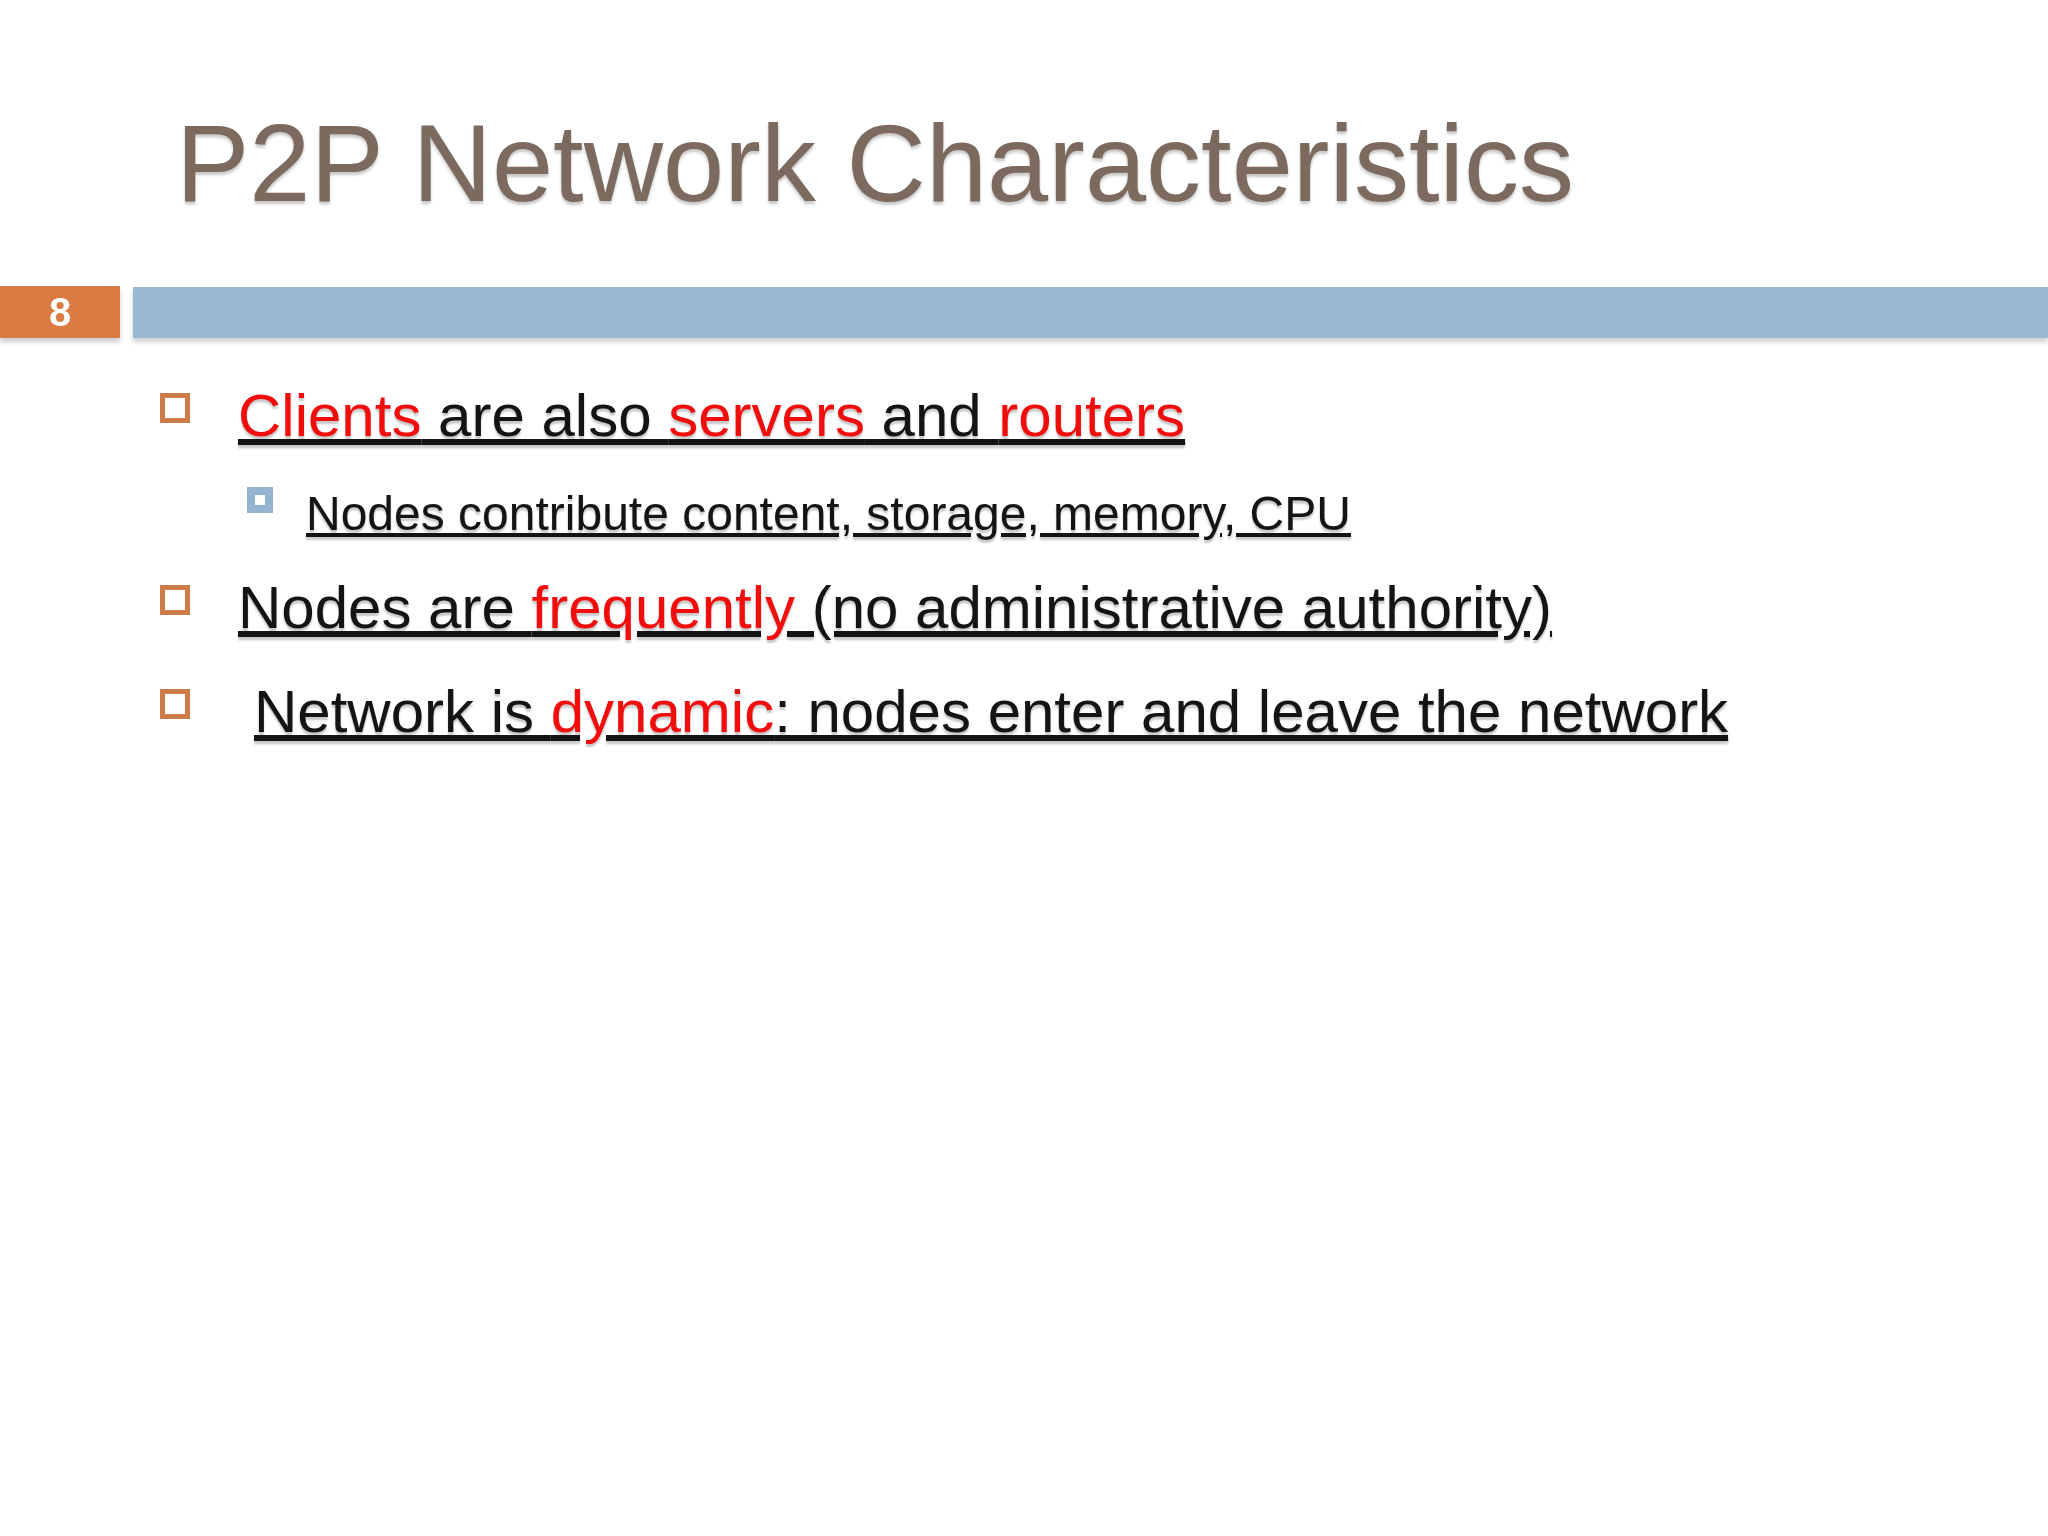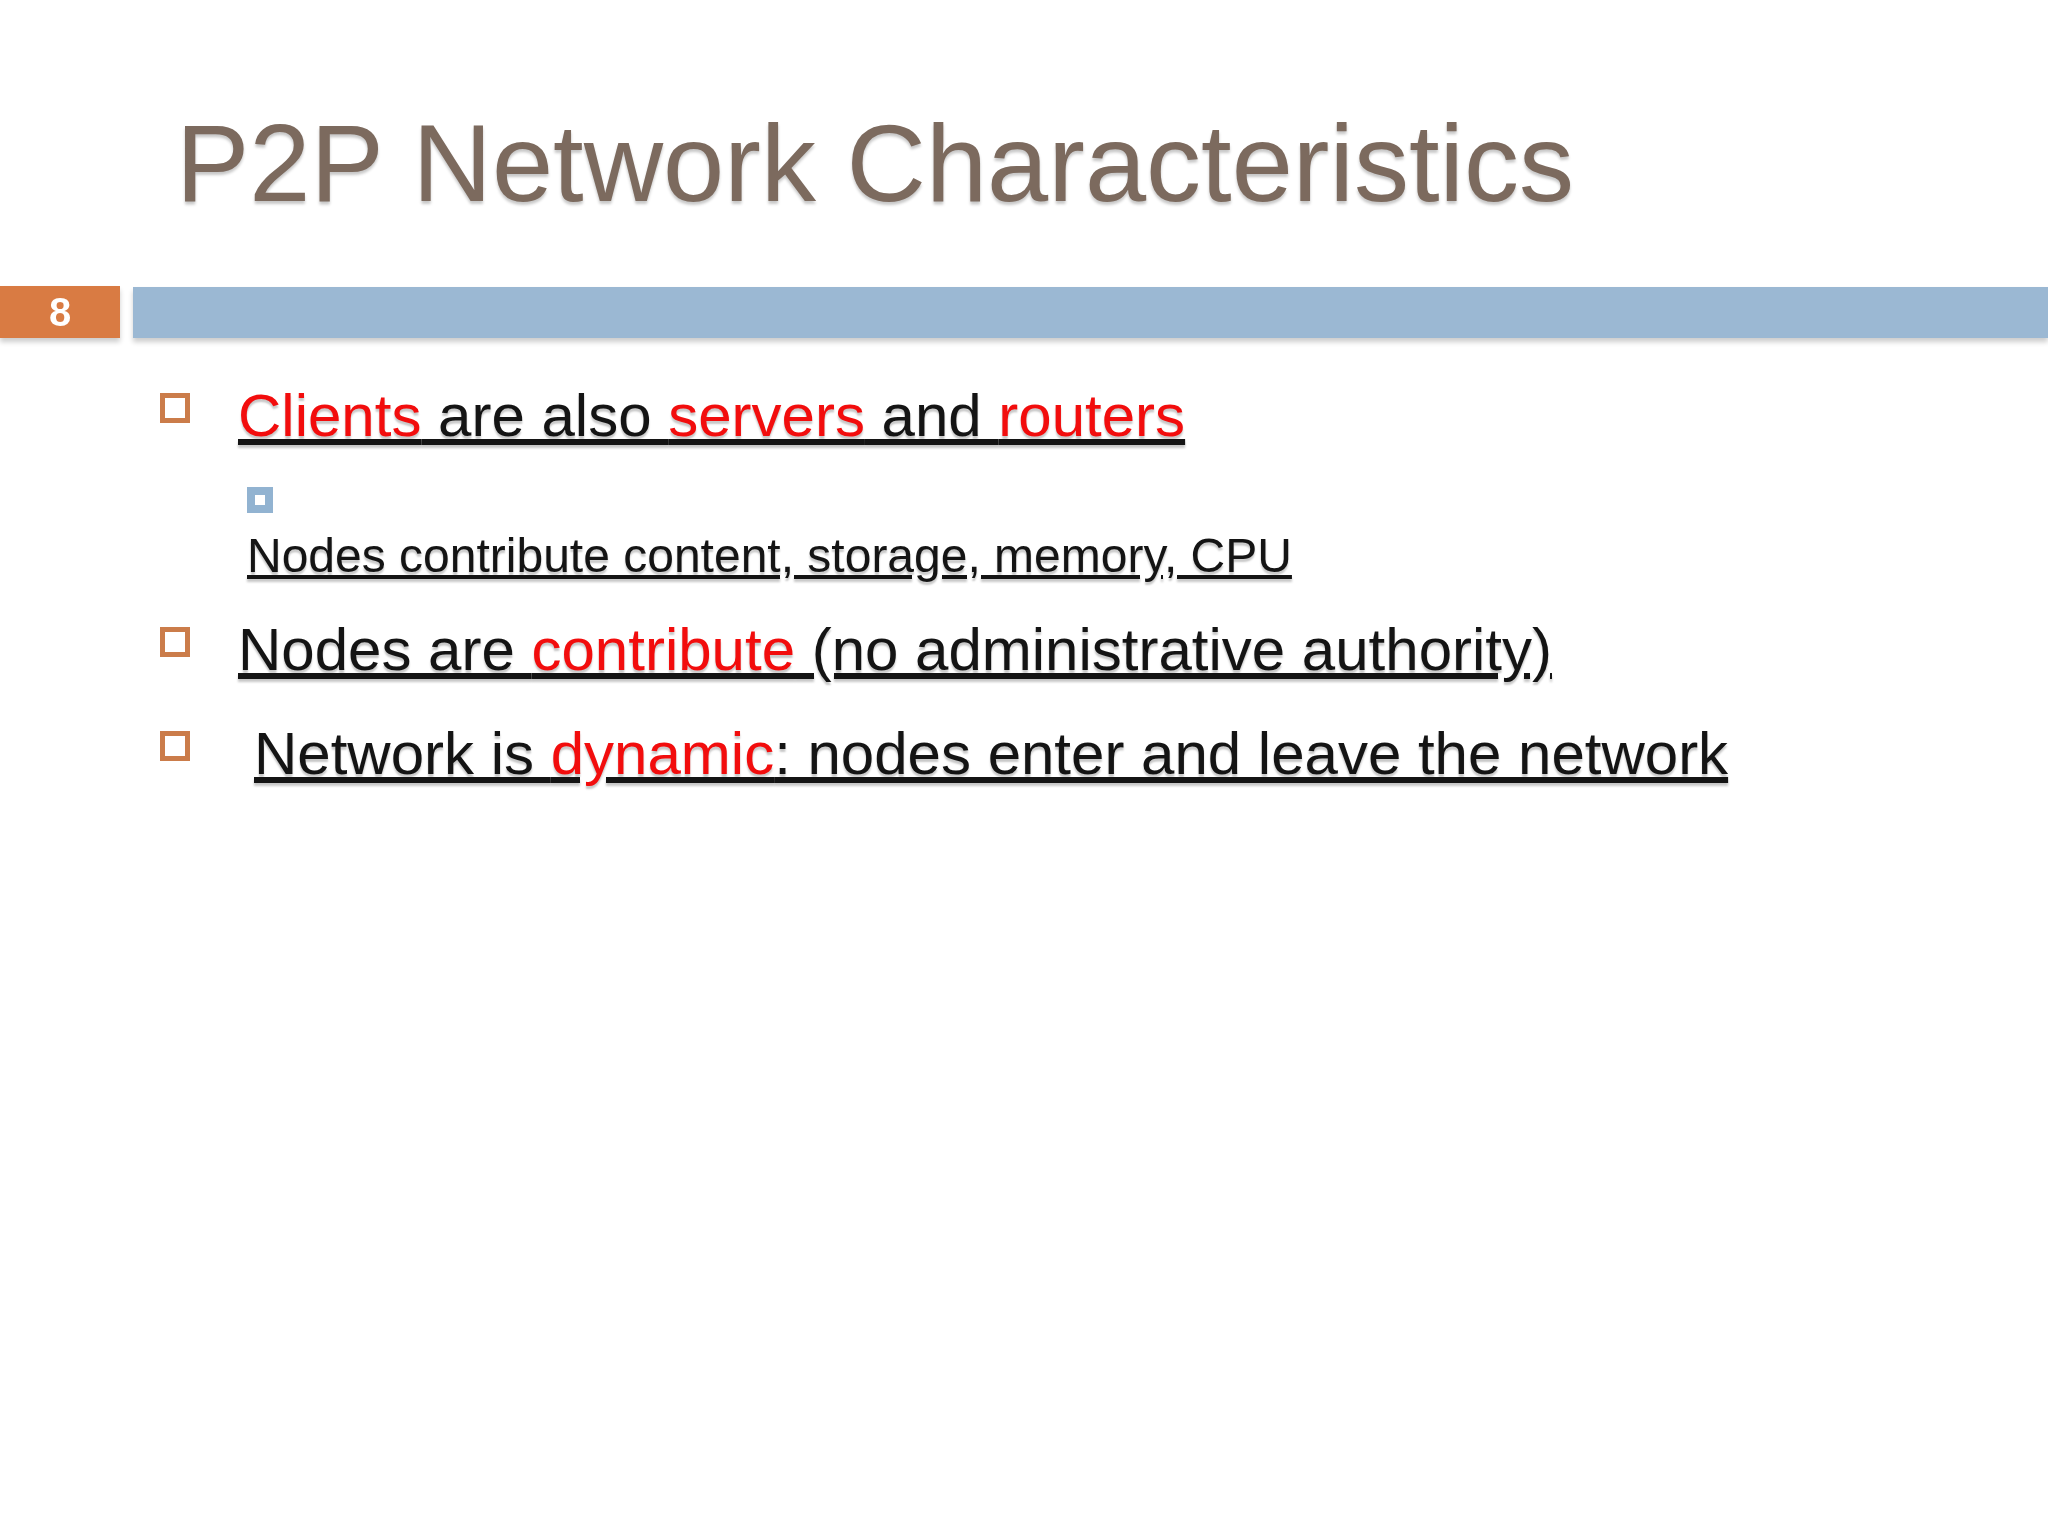--- a/index.html
+++ b/index.html
@@ -40,21 +40,21 @@
   }
   .item{display:flex;align-items:flex-start;}
   .item .bullet-sq{
     flex:0 0 auto;
     width:20px;height:20px;
     border:5px solid #CB7C4A;
     background:#ffffff;
     margin-top:20px;
     margin-right:48px;
   }
-  .item.sub{margin-left:87px;margin-top:12px;flex-direction:column;}
+  .item.sub{margin-left:87px;margin-top:12px;}
   .item.sub .bullet-sq{
     width:10px;height:10px;
     border:8px solid #92B3D1;
     margin-top:16px;
     margin-right:33px;
   }
   .item.after-sub{margin-top:8px;}
   .item.gap{margin-top:18px;gap:16px;}
   .text{flex:1 1 auto;}
   .line{
@@ -92,21 +92,21 @@
   <div class="item sub">
     <span class="bullet-sq"></span>
     <div class="text">
       <div class="line"><span>Nodes contribute content, storage, memory, CPU</span></div>
     </div>
   </div>
 
   <div class="item after-sub">
     <span class="bullet-sq"></span>
     <div class="text">
-      <div class="line"><span>Nodes are </span><span class="red">contribute</span><span> (no administrative authority)</span></div>
+      <div class="line"><span>Nodes are </span><span class="red">frequently</span><span> (no administrative authority)</span></div>
     </div>
   </div>
 
   <div class="item gap">
     <span class="bullet-sq"></span>
     <div class="text">
       <div class="line"><span>Network is </span><span class="red">dynamic</span><span>: nodes enter and leave the network</span></div>
     </div>
   </div>
 

